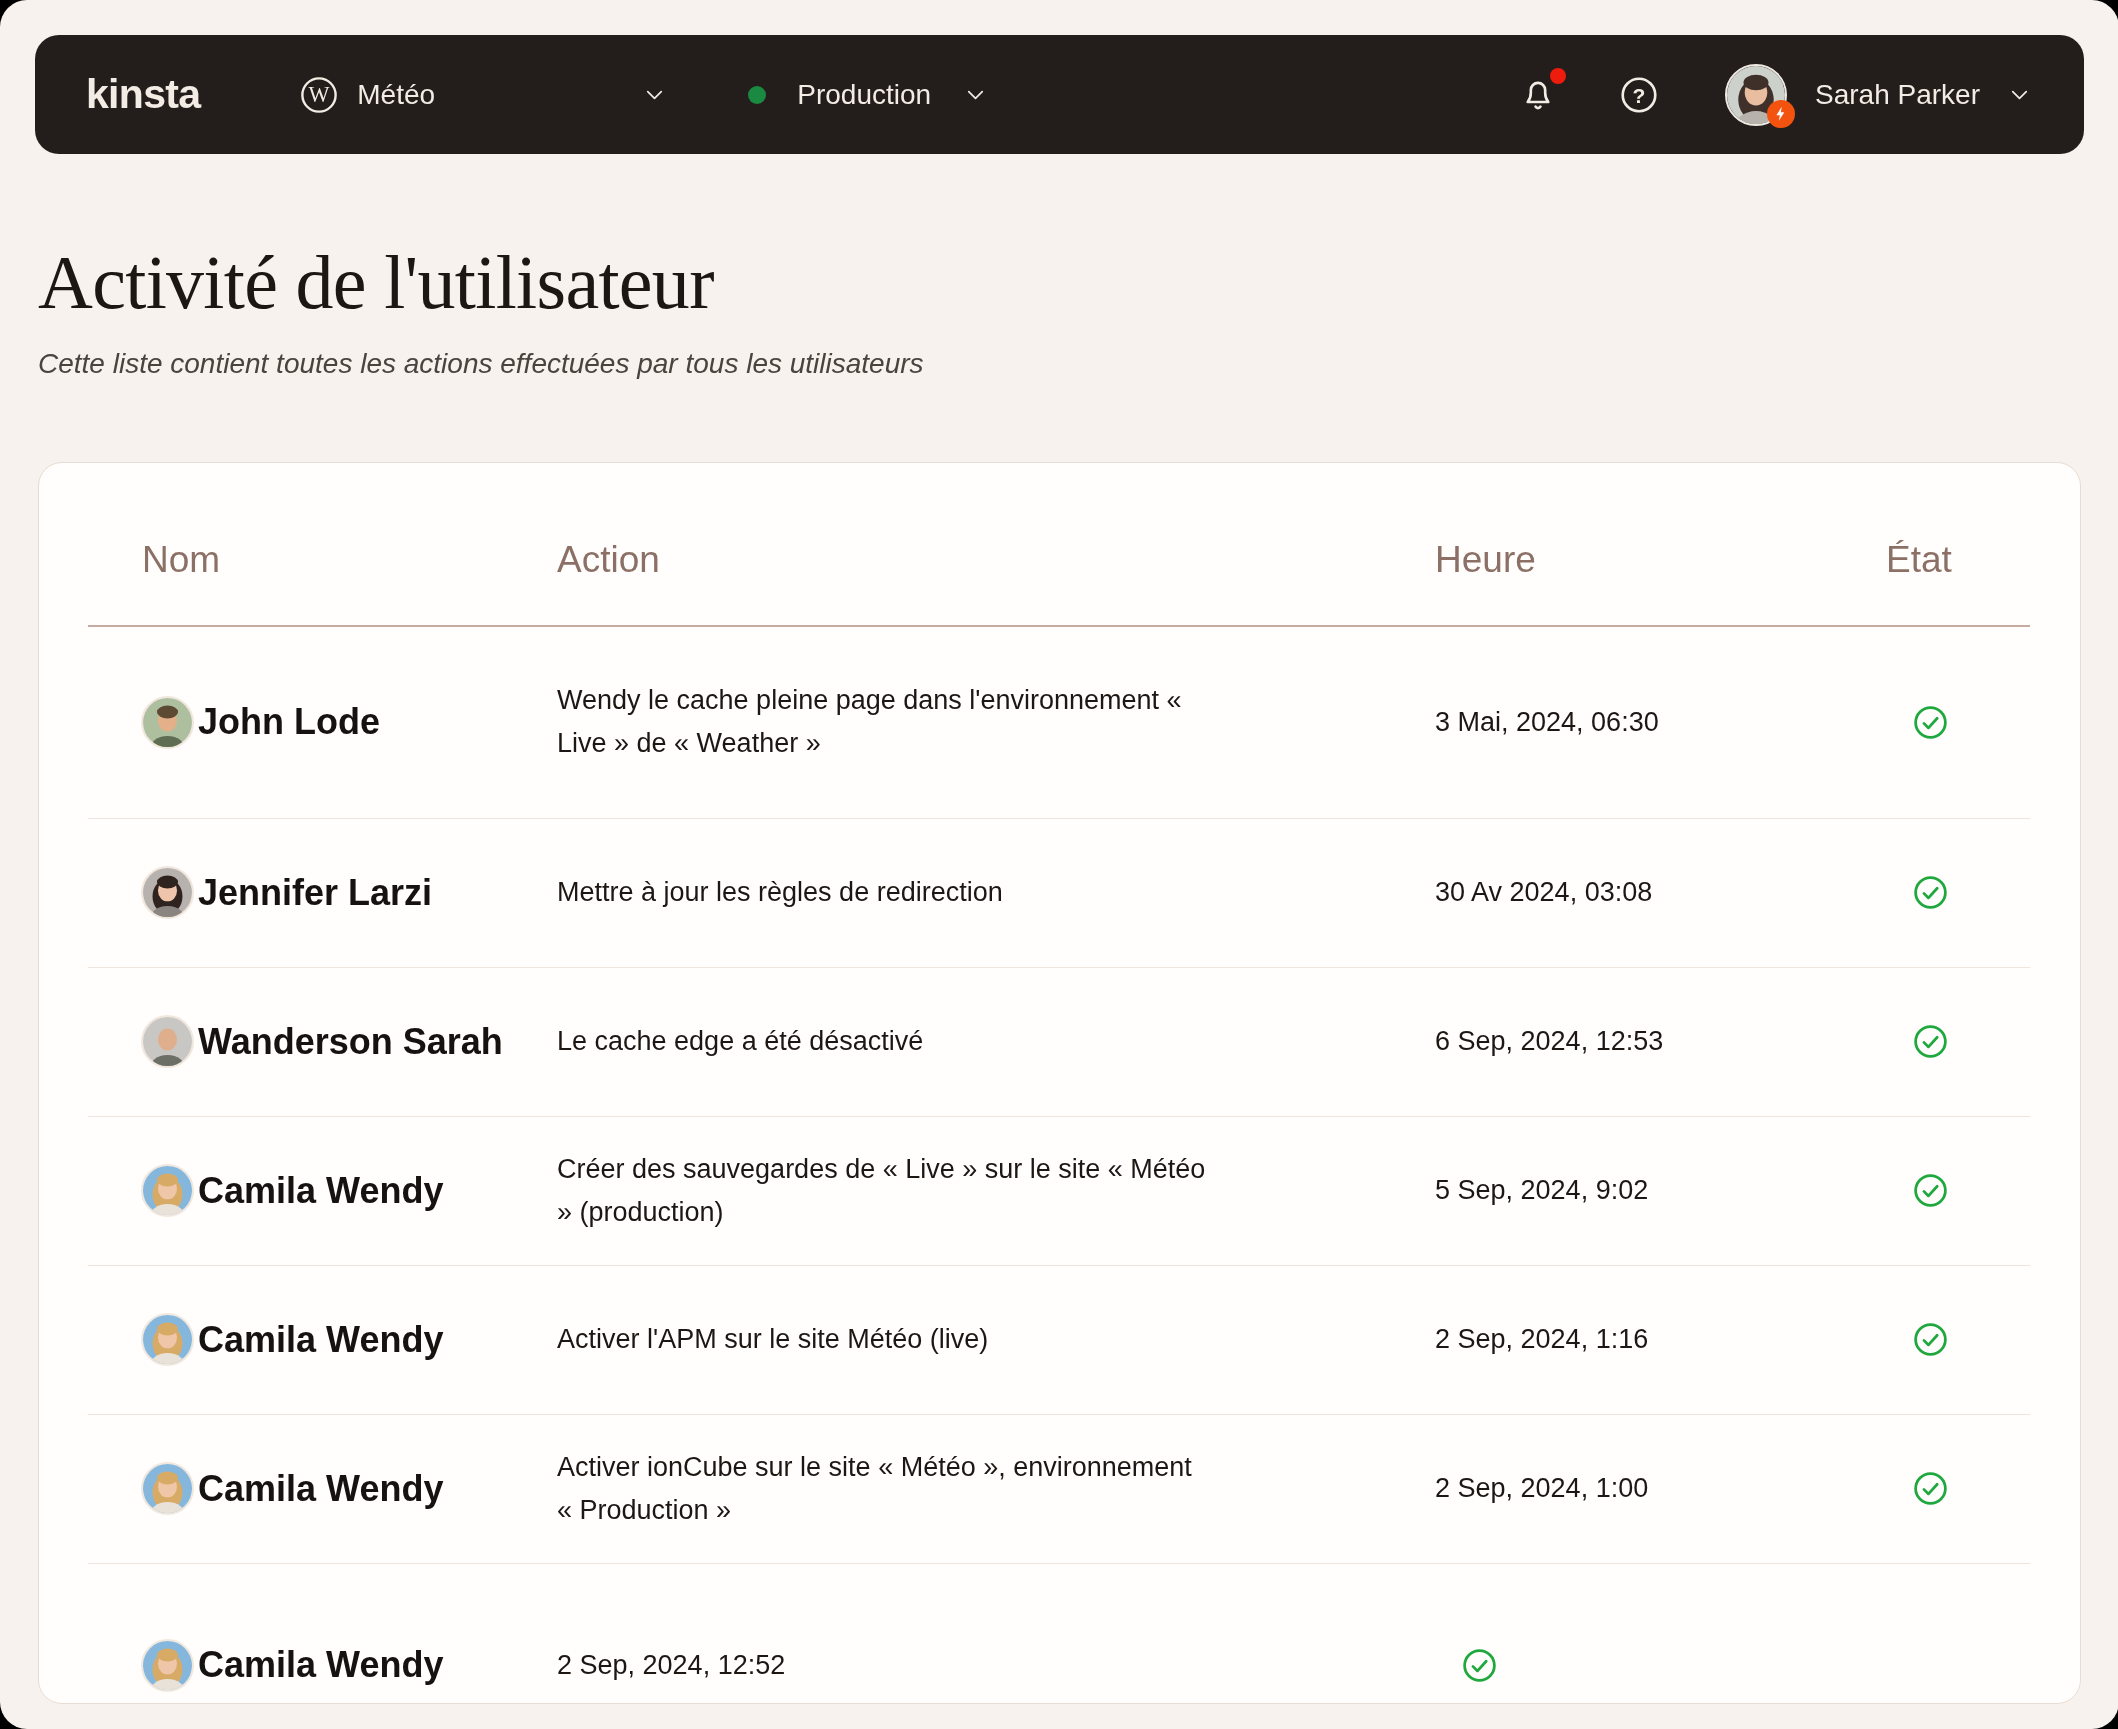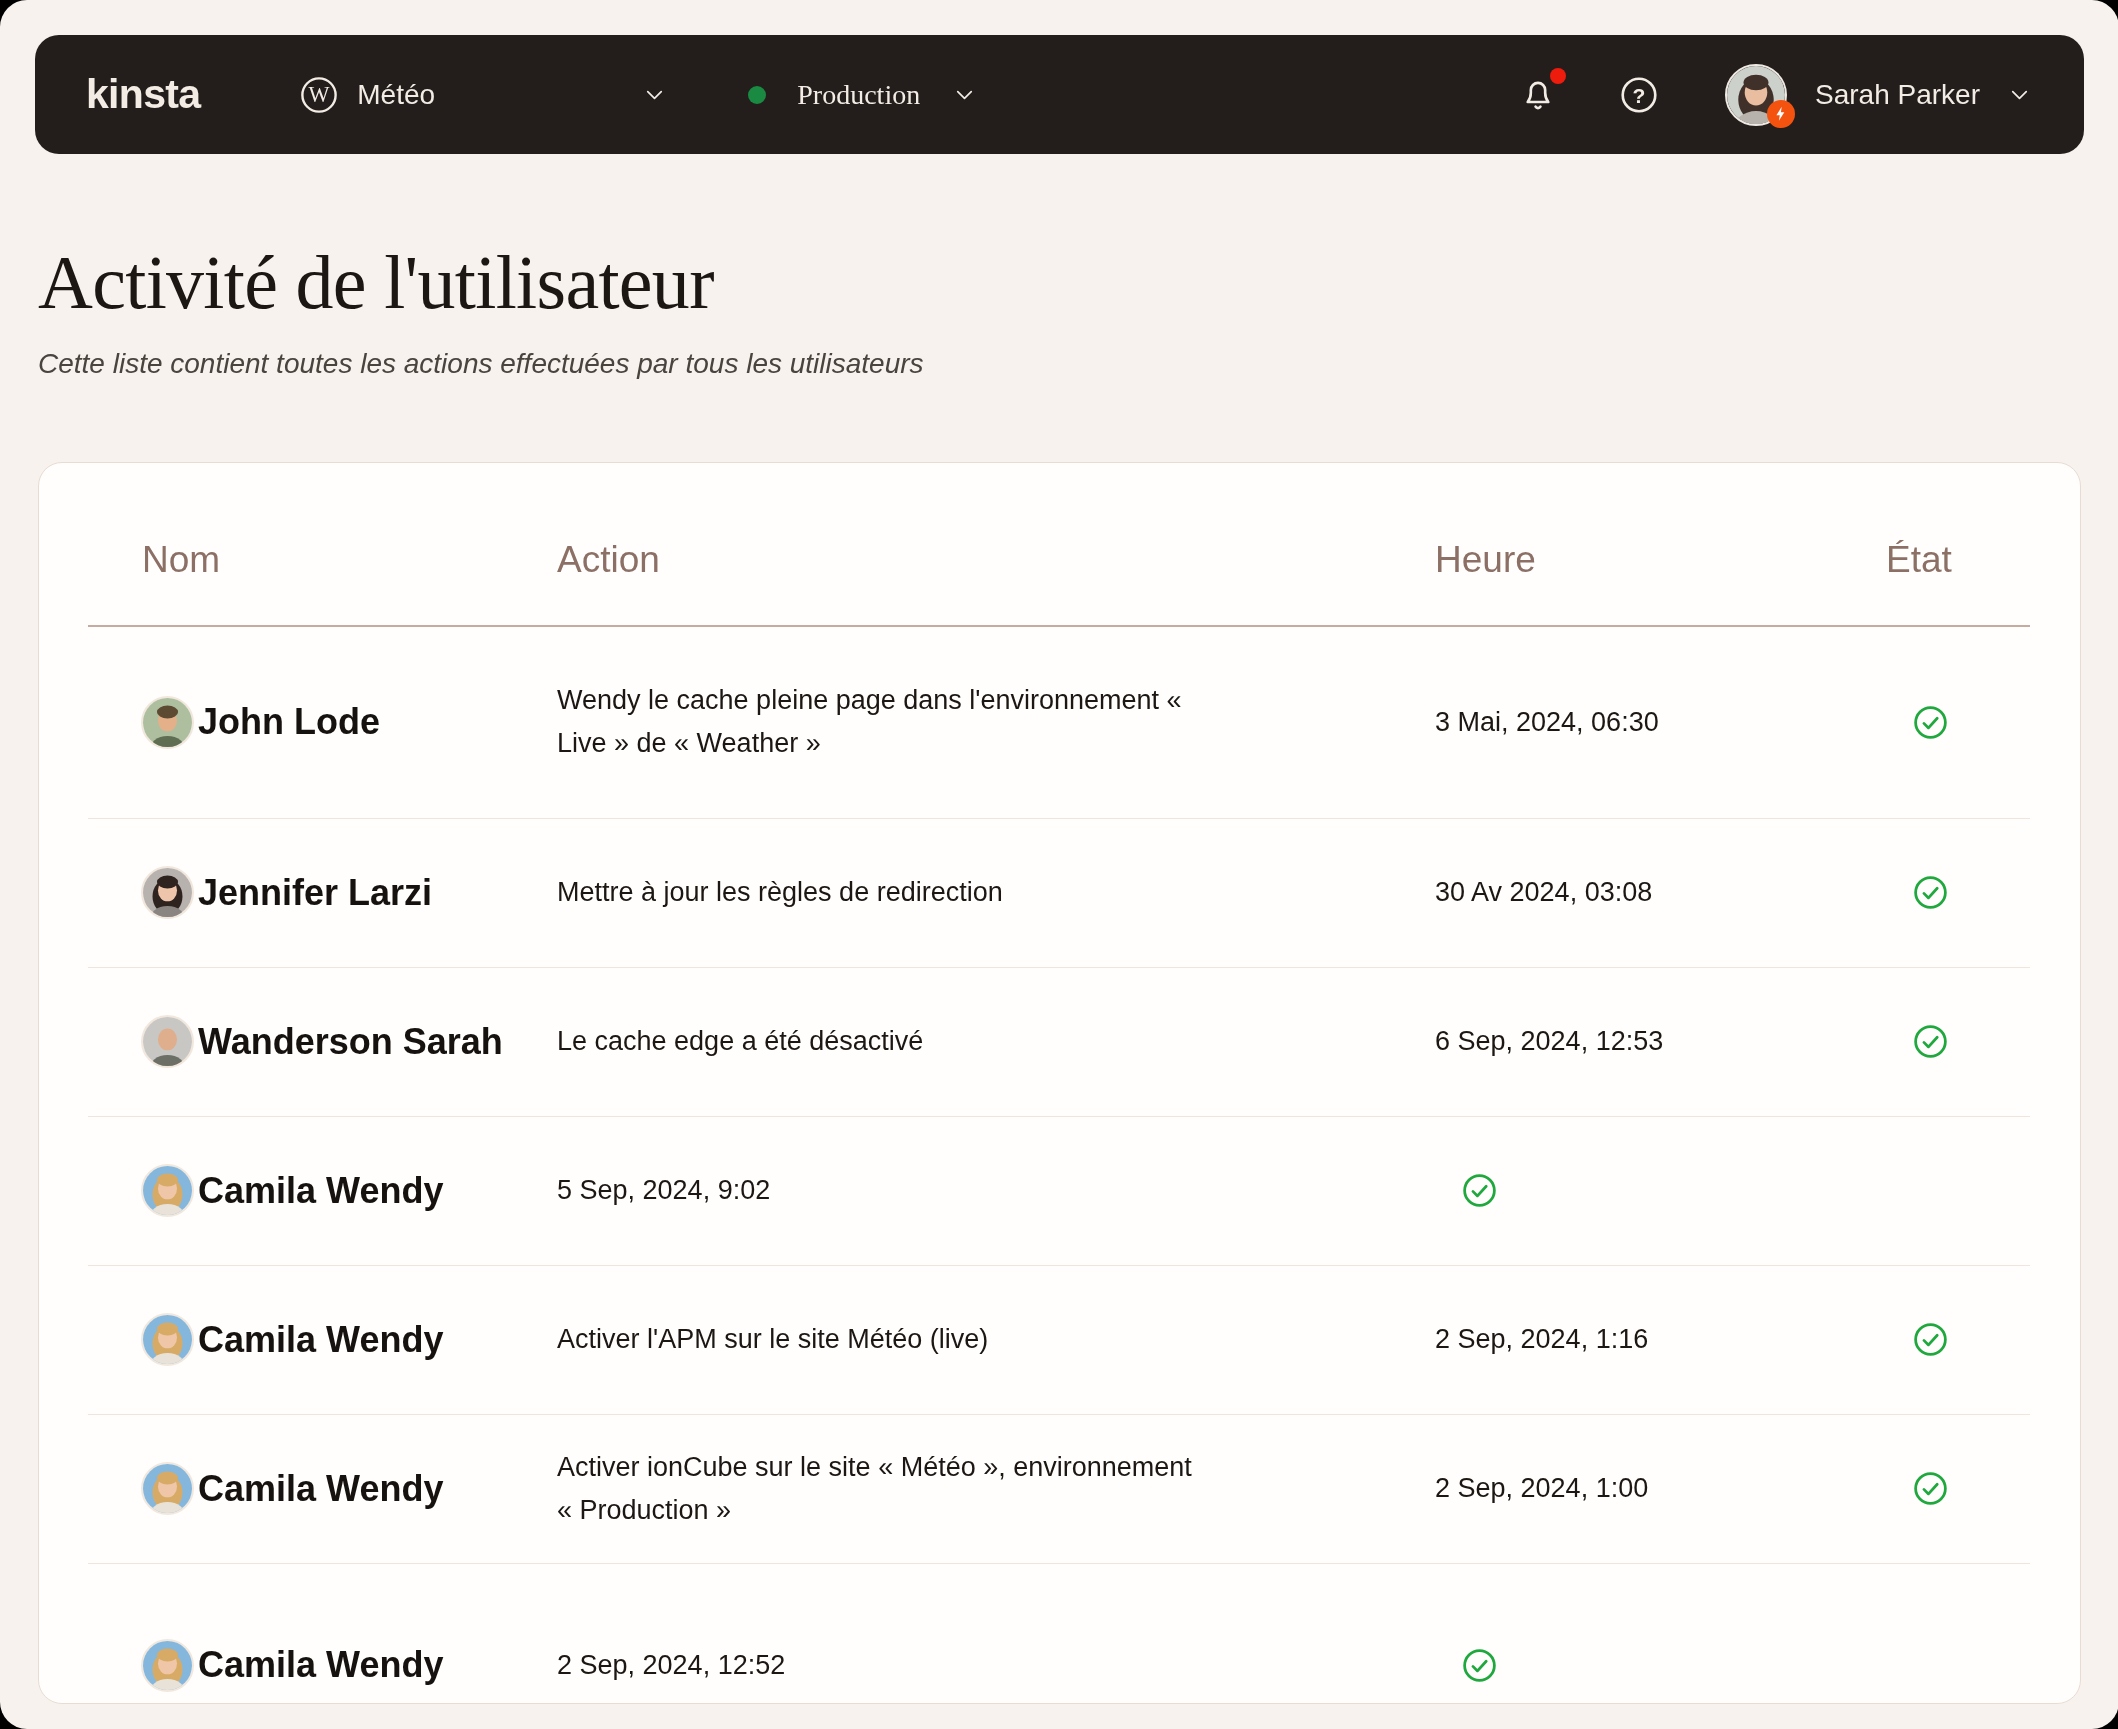--- a/index.html
+++ b/index.html
@@ -22,21 +22,21 @@
   .logo {
     font-size: 41px; font-weight: 800; letter-spacing: -0.7px;
     color: var(--topbar-text, #f3ece4); margin-right: 100px; cursor: pointer;
   }
   .selector { display: flex; align-items: center; cursor: pointer; }
   .site-selector { width: 368px; }
   .wp-icon { width: 38px; height: 38px; margin-right: 19px; flex: none; }
   .selector-label { font-size: 28px; }
   .chev { width: 27px; height: 27px; flex: none; }
   .site-selector .chev { margin-left: auto; }
-  .env-selector { margin-left: 80px; font-family: Liberation Serif, serif; }
+  .env-selector { margin-left: 80px; }
   .env-dot {
     width: 18px; height: 18px; border-radius: 50%;
     background: var(--environment-green, #1a8a43); margin-right: 31px; flex: none;
   }
   .env-selector .chev { margin-left: 31px; }
   .top-spacer { flex: 1; }
   .icon-btn {
     position: relative; background: none; border: none; cursor: pointer;
     width: 42px; height: 42px; padding: 0; flex: none;
   }
@@ -315,20 +315,23 @@
             <rect width="72" height="72" fill="var(--av-bg)"></rect>
             <ellipse class="hairlong" cx="36" cy="42" rx="22" ry="26" fill="var(--av-hair)"></ellipse>
             <ellipse cx="36" cy="77" rx="27" ry="21" fill="var(--av-shirt)"></ellipse>
             <ellipse cx="36" cy="33" rx="14" ry="16" fill="var(--av-skin)"></ellipse>
             <ellipse class="hair" cx="36" cy="20.5" rx="15.5" ry="9.5" fill="var(--av-hair)"></ellipse>
           </svg>
         </span>
       </span>
       <span class="uname">Camila Wendy</span>
     </div>
+    <div class="action-cell">
+      <div class="action-text">Créer des sauvegardes de « Live » sur le site « Météo » (production)</div>
+    </div>
     <div class="time-cell">5 Sep, 2024, 9:02</div>
     <div class="status-cell">
       <span>
         <svg class="check-ico" viewBox="0 0 24 24">
           <circle cx="12" cy="12" r="10.2"></circle>
           <path d="M7.5 12.6l3.1 3.1 6-6.6"></path>
         </svg>
       </span>
     </div>
   </div>

